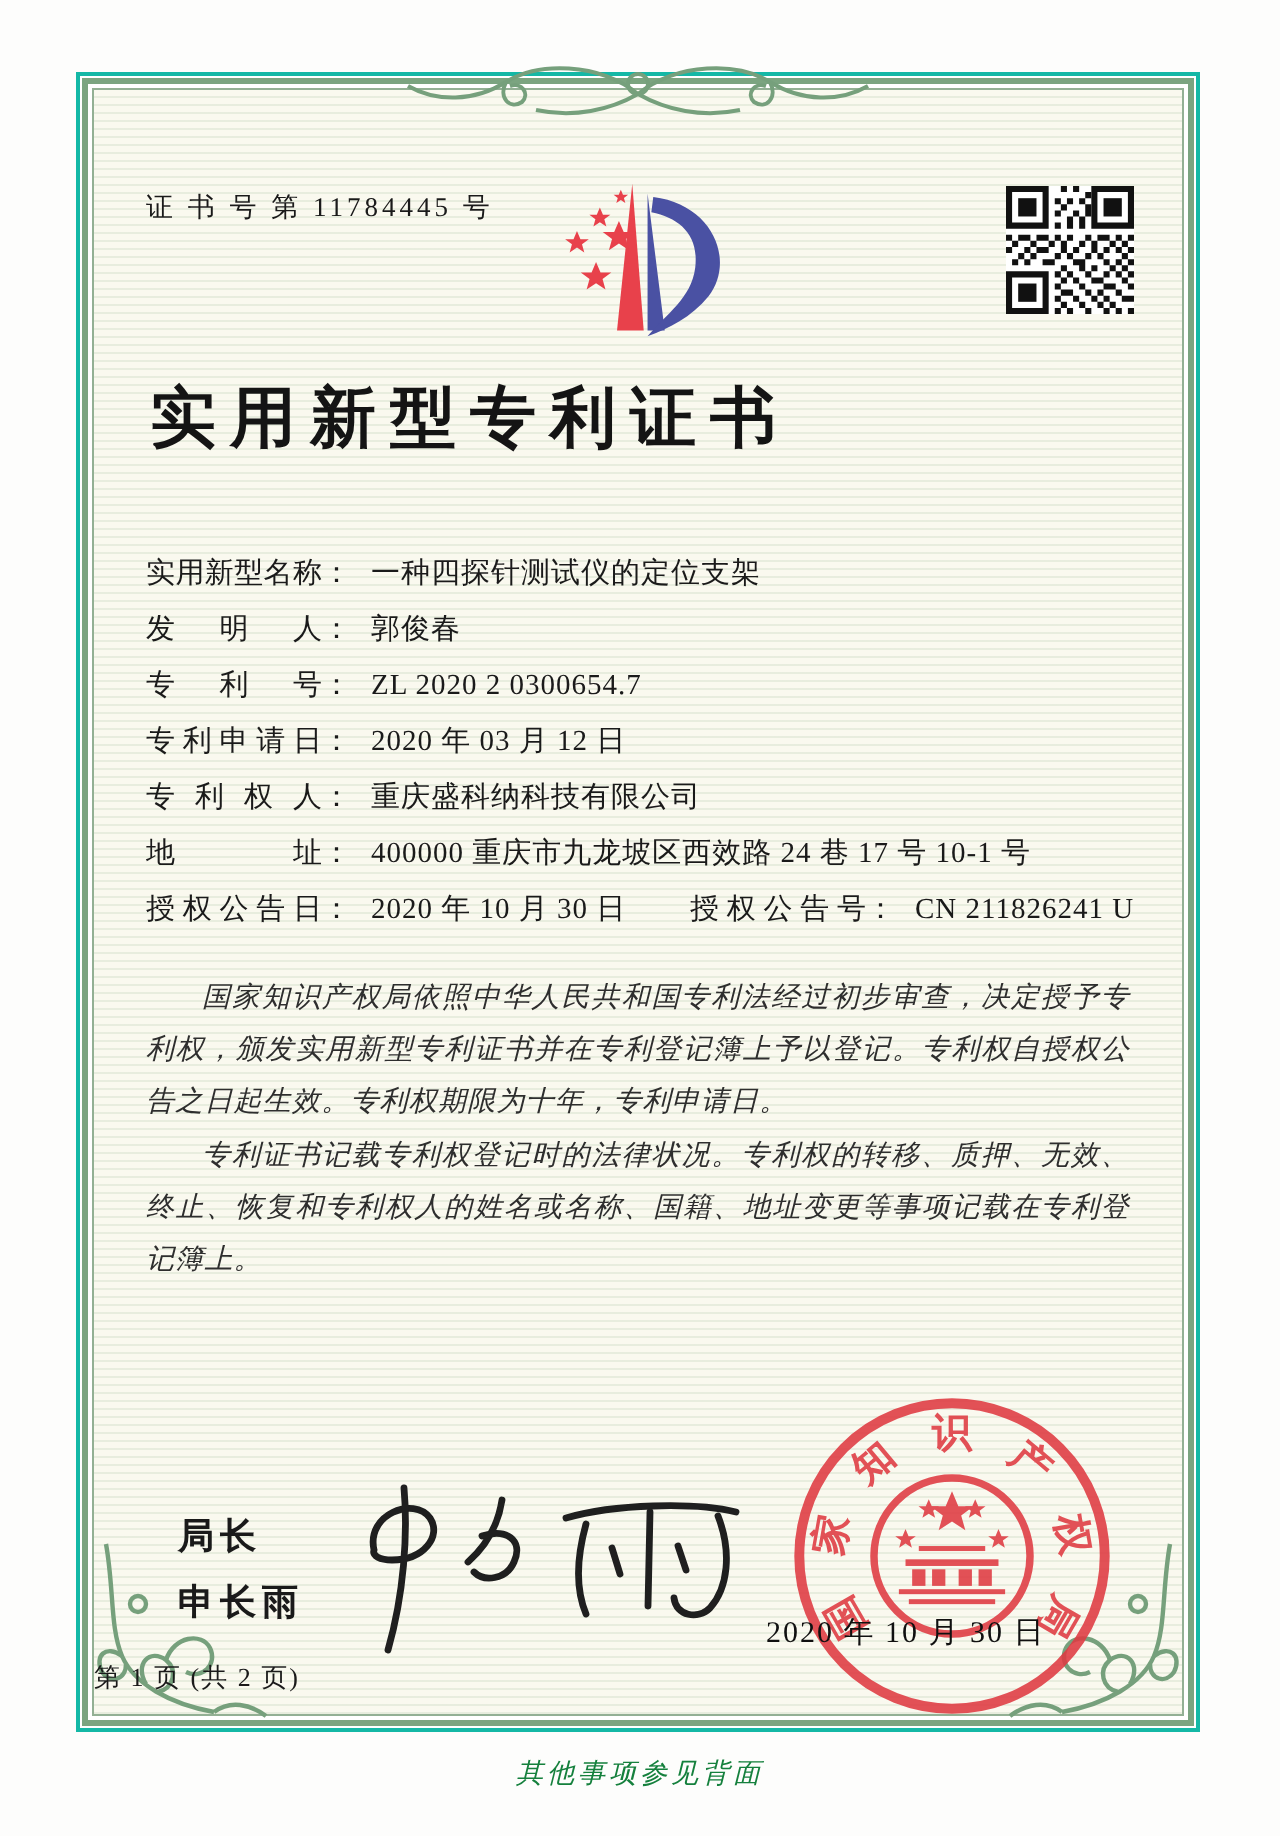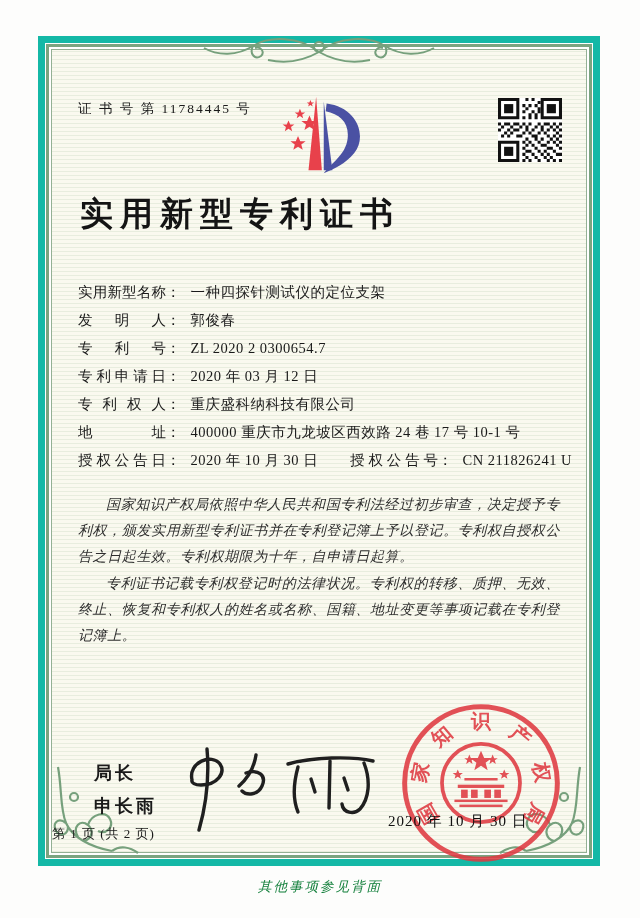--- a/index.html
+++ b/index.html
@@ -2,21 +2,21 @@
 <html><head>
 <meta charset="utf-8">
 <style>
   * { margin:0; padding:0; box-sizing:border-box; }
   html,body { width:640px; height:918px; background:#fdfdfc; }
   body { font-family:"Liberation Serif","DejaVu Serif",serif; color:#1a1a1a; position:relative; overflow:hidden; }
 
   .page { position:absolute; inset:0; }
 
   
-  .cert { position:absolute; left:38px; top:36px; width:562px; height:830px; border:7px solid #14b8a6; background:#fff; }
+  .cert { position:absolute; left:38px; top:36px; width:562px; height:830px; border:2px solid #14b8a6; background:#fff; }
   .cert-mid { position:absolute; inset:1px; border:3px solid #7ba480; }
   .cert-inner { position:absolute; inset:2px; border:1px solid #93b094;
     background-color:#faf9ef;
     background-image:repeating-linear-gradient(0deg,
       rgba(168,194,162,0.22) 0px, rgba(168,194,162,0.22) 1px,
       transparent 1px, transparent 4px);
   }
 
   .flourish { position:absolute; pointer-events:none; }
   .flourish.top { left:50%; transform:translateX(-50%); top:-17px; width:250px; height:38px; }
@@ -150,21 +150,21 @@
             <div class="grant-pair first">
               <span class="flabel">授权公告日</span><span class="fcolon">：</span><span class="fvalue">2020 年 10 月 30 日</span>
             </div>
             <div class="grant-pair">
               <span class="flabel">授权公告号</span><span class="fcolon">：</span><span class="fvalue">CN 211826241 U</span>
             </div>
           </div>
         </div>
 
         <div class="paras">
-          <p>国家知识产权局依照中华人民共和国专利法经过初步审查，决定授予专利权，颁发实用新型专利证书并在专利登记簿上予以登记。专利权自授权公告之日起生效。专利权期限为十年，自申请日起算。</p>
+          <p>国家知识产权局依照中华人民共和国专利法经过初步审查，决定授予专利权，颁发实用新型专利证书并在专利登记簿上予以登记。专利权自授权公告之日起生效。专利权期限为十年，专利申请日。</p>
           <p>专利证书记载专利权登记时的法律状况。专利权的转移、质押、无效、终止、恢复和专利权人的姓名或名称、国籍、地址变更等事项记载在专利登记簿上。</p>
         </div>
 
         <div class="director">
           <div>局长</div>
           <div>申长雨</div>
         </div>
 
         <svg class="signature" viewBox="0 0 225 98">
           <g stroke="#1f1f1f" fill="none" stroke-width="3.4" stroke-linecap="round">

